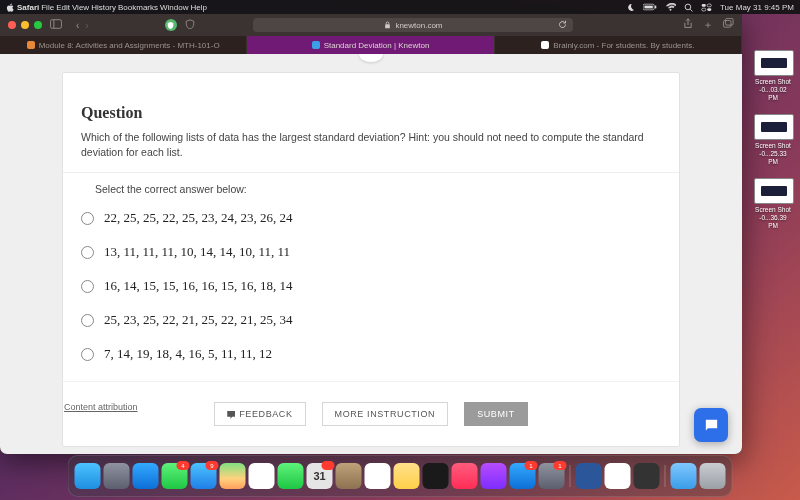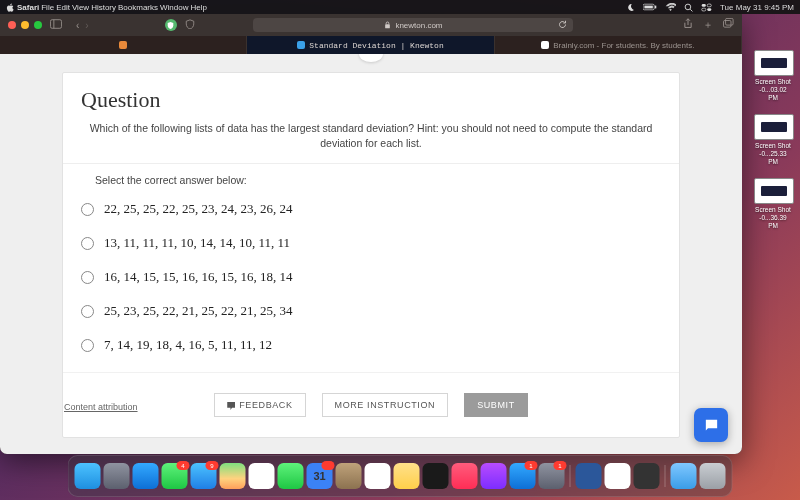--- a/index.html
+++ b/index.html
@@ -21,30 +21,30 @@
   .tb-icon { color:#9c9490; font-size:10px; }
   .tb-nav { display:flex; gap:6px; margin-left:6px; }
   .tb-spacer { width:60px; }
   .shield { width:12px; height:12px; background:#55b96f; border-radius:50%; display:flex; align-items:center; justify-content:center; }
   .addr { flex:1; max-width:320px; margin:16px auto; height:14px; background:#4d4644; border-radius:4px; display:flex; align-items:center; justify-content:center; gap:4px; color:#cfc9c6; font-size:8px; position:relative; }
   .addr .reload { position:absolute; right:6px; }
   .tb-right { margin-left:auto; display:flex; gap:10px; }
 
   .tabbar { height:18px; background:#2c211f; display:flex; border-bottom:1px solid #1a1412; }
   .tab { flex:1; display:flex; align-items:center; justify-content:center; gap:4px; font-size:8px; color:#9b938f; border-right:1px solid #3a312e; }
-  .tab.active { background:#0f172a; color:#ddd6d2;font-family:Liberation Mono, monospace; }
+  .tab.active { background:#701a75; color:#ddd6d2; }
   .favicon { width:8px; height:8px; border-radius:2px; }
 
   .page { position:absolute; top:40px; left:0; right:0; bottom:0; background:#efefef; overflow:hidden; }
   .top-nub { position:absolute; top:-8px; left:50%; transform:translateX(-50%); width:24px; height:16px; background:#fff; border-radius:50%; box-shadow:0 1px 3px rgba(0,0,0,0.15); }
 
   .card { position:absolute; top:18px; left:62px; right:62px; background:#fff; border:1px solid #e2e2e2; border-radius:2px; }
   .card-head { padding:14px 18px 12px; border-bottom:1px solid #eee; }
-  .card-head h1 { margin:0 0 8px; font-size:22px; font-weight:400; color:#333; font-family:Georgia,serif; }
-  .prompt { font-size:10.5px; color:#444; line-height:1.45;text-align:center; }
+  .card-head h1 { margin:17px 0 8px; font-size:16px; font-weight:700; color:#333; font-family:Georgia,serif; }
+  .prompt { font-size:10.5px; color:#444; line-height:1.45; }
   .instr { padding:10px 32px 6px; font-size:10.5px; color:#444; }
   .options { padding:0 18px 10px; }
   .opt { display:flex; align-items:center; gap:10px; padding:9px 0; }
   .radio { width:11px; height:11px; border:1.5px solid #888; border-radius:50%; flex-shrink:0; }
   .opt-text { font-family:Georgia,'Times New Roman',serif; font-size:13px; color:#222; }
   .actions { padding:20px 14px; display:flex; justify-content:center; gap:16px; border-top:1px solid #f1f1f1; }
   .btn { font-size:9px; letter-spacing:0.6px; padding:6px 12px; border:1px solid #d5d5d5; background:#fff; color:#555; cursor:pointer; }
   .btn.primary { background:#9b9b9b; color:#fff; border-color:#9b9b9b; }
   .btn .fb-icon { display:inline-block; width:8px; height:8px; background:#555; margin-right:4px; vertical-align:middle; clip-path:polygon(0 0,100% 0,100% 70%,60% 70%,40% 100%,40% 70%,0 70%); }
   .attrib { font-size:9px; color:#666; text-decoration:underline; padding:8px 2px 0; position:absolute; left:62px; top:340px; }
@@ -160,20 +160,21 @@
       <span class="tb-icon">＋</span>
       <span class="tb-icon"><svg width="11" height="10" viewBox="0 0 13 12">
             <rect x="0.5" y="3" width="9" height="8" rx="1.5" fill="none" stroke="#9c9490"></rect>
             <rect x="3" y="0.5" width="9" height="8" rx="1.5" fill="none" stroke="#9c9490"></rect>
           </svg></span>
     </div>
   </div>
   <div class="tabbar">
     <div class="tab">
         <span class="favicon" style="background:#e8893a"></span>
+        <span>Module 8: Activities and Assignments - MTH-101-O</span>
       </div>
     <div class="tab active">
         <span class="favicon" style="background:#3aa0e8"></span>
         <span>Standard Deviation | Knewton</span>
       </div>
     <div class="tab">
         <span class="favicon" style="background:#fff"></span>
         <span>Brainly.com - For students. By students.</span>
       </div>
   </div>
@@ -245,21 +246,21 @@
     <div class="dicon" style="background: linear-gradient(rgb(51, 169, 255), rgb(13, 111, 214));"></div>
     <div class="dicon" style="background: linear-gradient(rgb(94, 242, 122), rgb(30, 199, 68));">
       <span class="badge">4</span>
     </div>
     <div class="dicon" style="background: linear-gradient(rgb(76, 194, 255), rgb(31, 127, 230));">
       <span class="badge">9</span>
     </div>
     <div class="dicon" style="background: linear-gradient(rgb(127, 224, 127), rgb(255, 210, 127) 60%, rgb(255, 159, 90));"></div>
     <div class="dicon" style="background: rgb(255, 255, 255);"></div>
     <div class="dicon" style="background: linear-gradient(rgb(94, 242, 122), rgb(30, 199, 68));"></div>
-    <div class="dicon" style="background: #3b82f6; display: flex; align-items: center; justify-content: center; font-size: 11px; font-weight: 600; color: rgb(51, 51, 51);">31<span class="badge"></span></div>
+    <div class="dicon" style="background: #e5e5e5; display: flex; align-items: center; justify-content: center; font-size: 11px; font-weight: 600; color: rgb(51, 51, 51);">31<span class="badge"></span></div>
     <div class="dicon" style="background: linear-gradient(rgb(191, 162, 122), rgb(140, 114, 80));"></div>
     <div class="dicon" style="background: rgb(255, 255, 255);"></div>
     <div class="dicon" style="background: linear-gradient(rgb(255, 224, 138), rgb(255, 207, 74));"></div>
     <div class="dicon" style="background: rgb(26, 26, 26);"></div>
     <div class="dicon" style="background: linear-gradient(rgb(255, 92, 124), rgb(255, 45, 85));"></div>
     <div class="dicon" style="background: linear-gradient(rgb(184, 76, 255), rgb(125, 45, 255));"></div>
     <div class="dicon" style="background: linear-gradient(rgb(51, 169, 255), rgb(13, 111, 214));">
       <span class="badge">1</span>
     </div>
     <div class="dicon" style="background: linear-gradient(rgb(143, 147, 160), rgb(92, 96, 110));">

